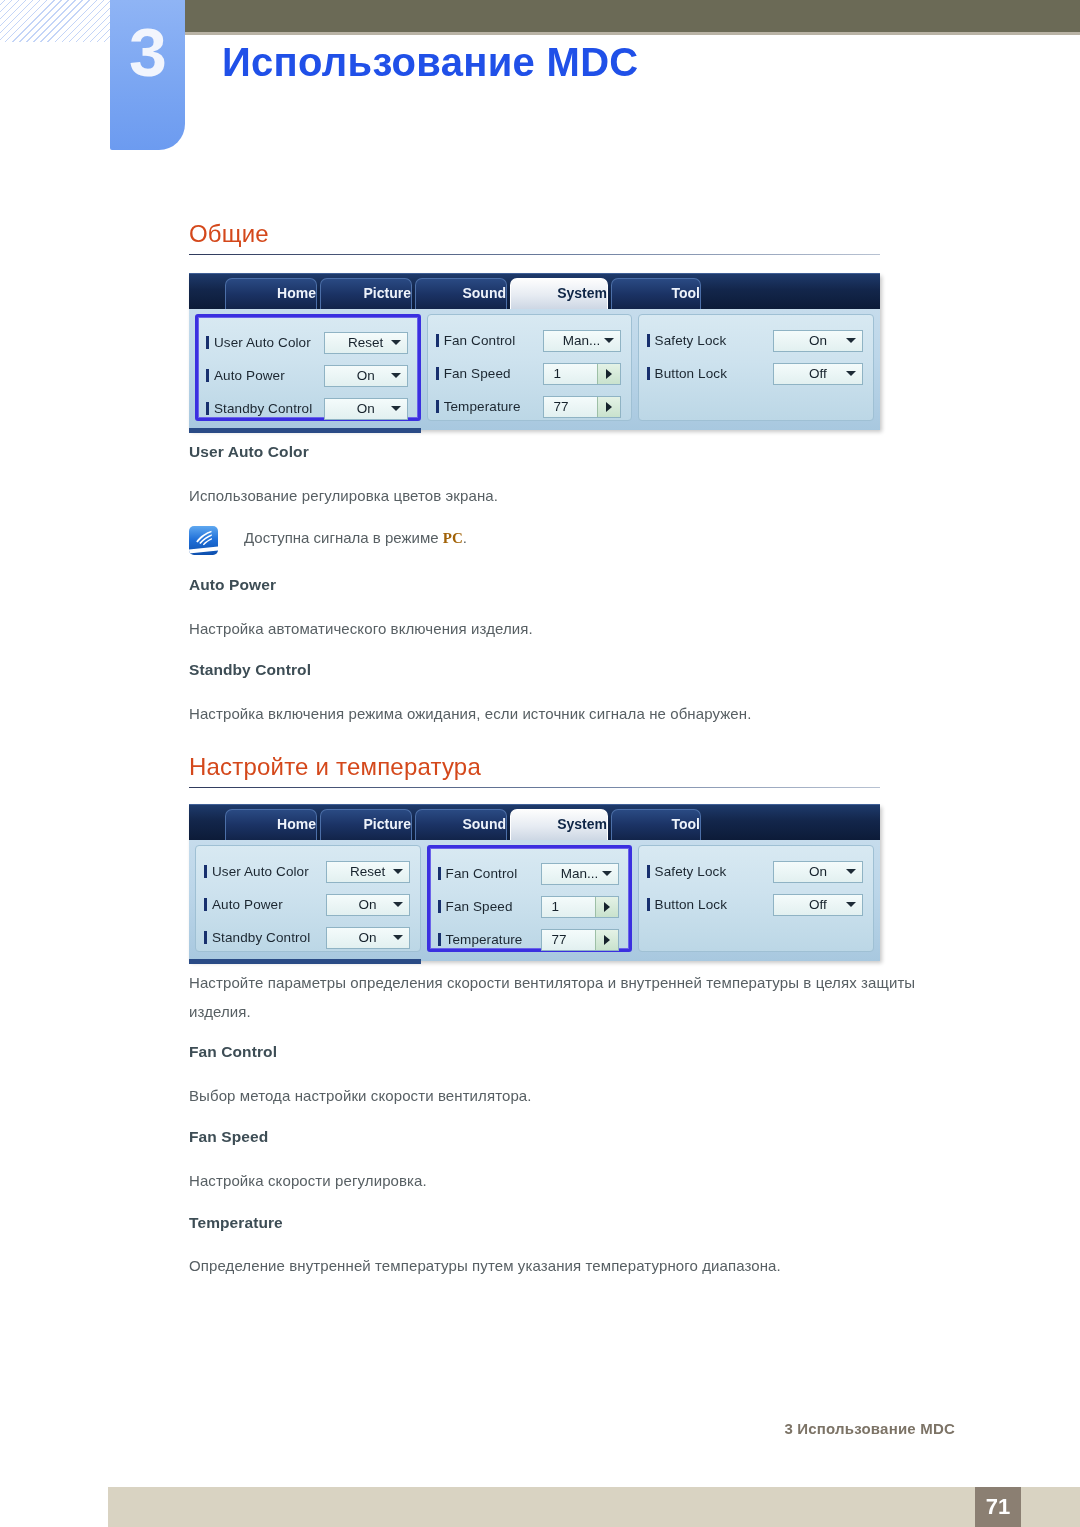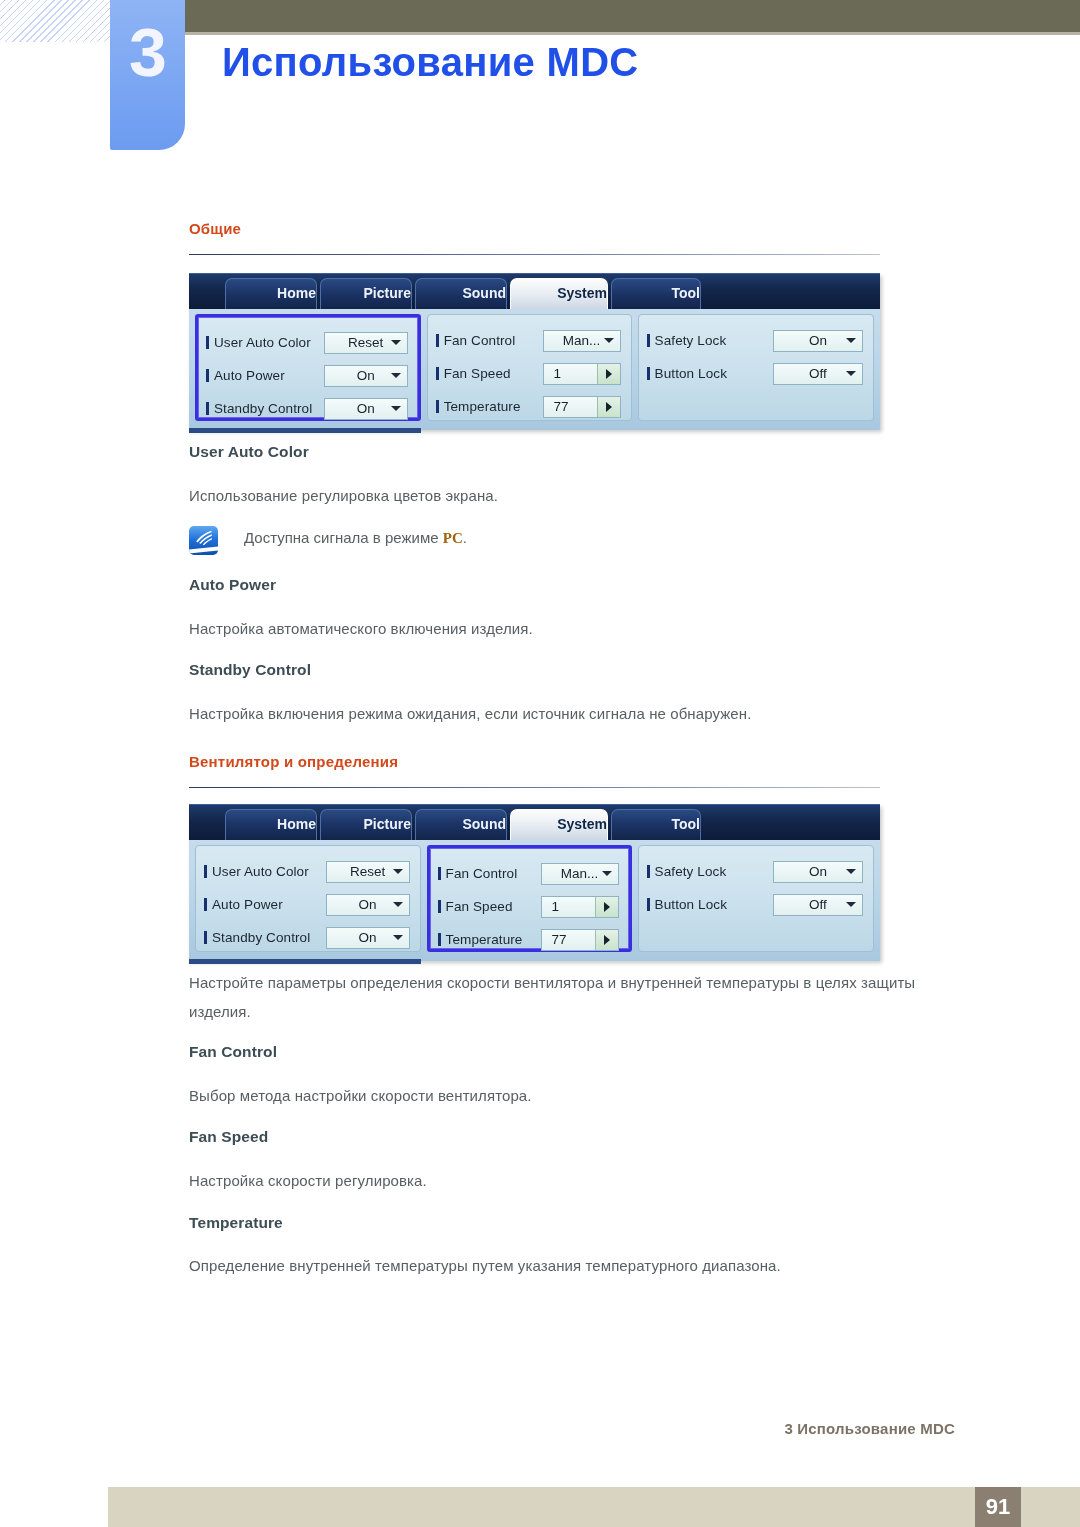--- a/index.html
+++ b/index.html
@@ -62,22 +62,22 @@
     left: 222px; top: 40px;
     font-size: 40px;
     font-weight: bold;
     color: #2050e8;
     letter-spacing: .3px;
   }
 
   .sec-head {
     position: absolute;
     left: 189px;
-    font-size: 15px;
-    font-weight: bold;
+    font-size: 24px;
+    font-weight: normal;
     color: #d4481b;
     letter-spacing: .2px;
   }
   .sec-rule {
     position: absolute;
     left: 189px;
     width: 691px;
     height: 1px;
     background: linear-gradient(90deg, #2f3a5c 0%, #6d7fa0 55%, #b8c2d2 100%);
   }
@@ -399,21 +399,21 @@
   </span>
   <span class="note-txt"><span>Доступна сигнала в режиме </span><b>PC</b><span>.</span></span>
 </div>
 
 <div class="sub-head" style="top:576px">Auto Power</div>
 <div class="body-txt" style="top:614px">Настройка автоматического включения изделия.</div>
 
 <div class="sub-head" style="top:661px">Standby Control</div>
 <div class="body-txt" style="top:699px">Настройка включения режима ожидания, если источник сигнала не обнаружен.</div>
 
-<div class="sec-head" style="top:753px">Вентилятор и определения</div>
+<div class="sec-head" style="top:753px">Настройте и температура</div>
 <div class="sec-rule" style="top:787px"></div>
 
 <div class="mdc" style="top:804px">
   <div class="mdc-tabbar">
     <div class="mdc-tab" style="left:36px;width:92px">Home</div>
     <div class="mdc-tab" style="left:131px;width:92px">Picture</div>
     <div class="mdc-tab" style="left:226px;width:92px">Sound</div>
     <div class="mdc-tab active" style="left:321px;width:98px">System</div>
     <div class="mdc-tab" style="left:422px;width:90px">Tool</div>
   </div>
@@ -506,14 +506,14 @@
 
 <div class="sub-head" style="top:1128px">Fan Speed</div>
 <div class="body-txt" style="top:1166px">Настройка скорости регулировка.</div>
 
 <div class="sub-head" style="top:1214px">Temperature</div>
 <div class="body-txt" style="top:1251px">Определение внутренней температуры путем указания температурного диапазона.</div>
 
 <div class="footer-bar"></div>
 <div class="footer-txt">3 Использование MDC</div>
 <div class="page-box">
-  <span class="page-num">91</span>
+  <span class="page-num">71</span>
 </div>
 
 </body></html>

